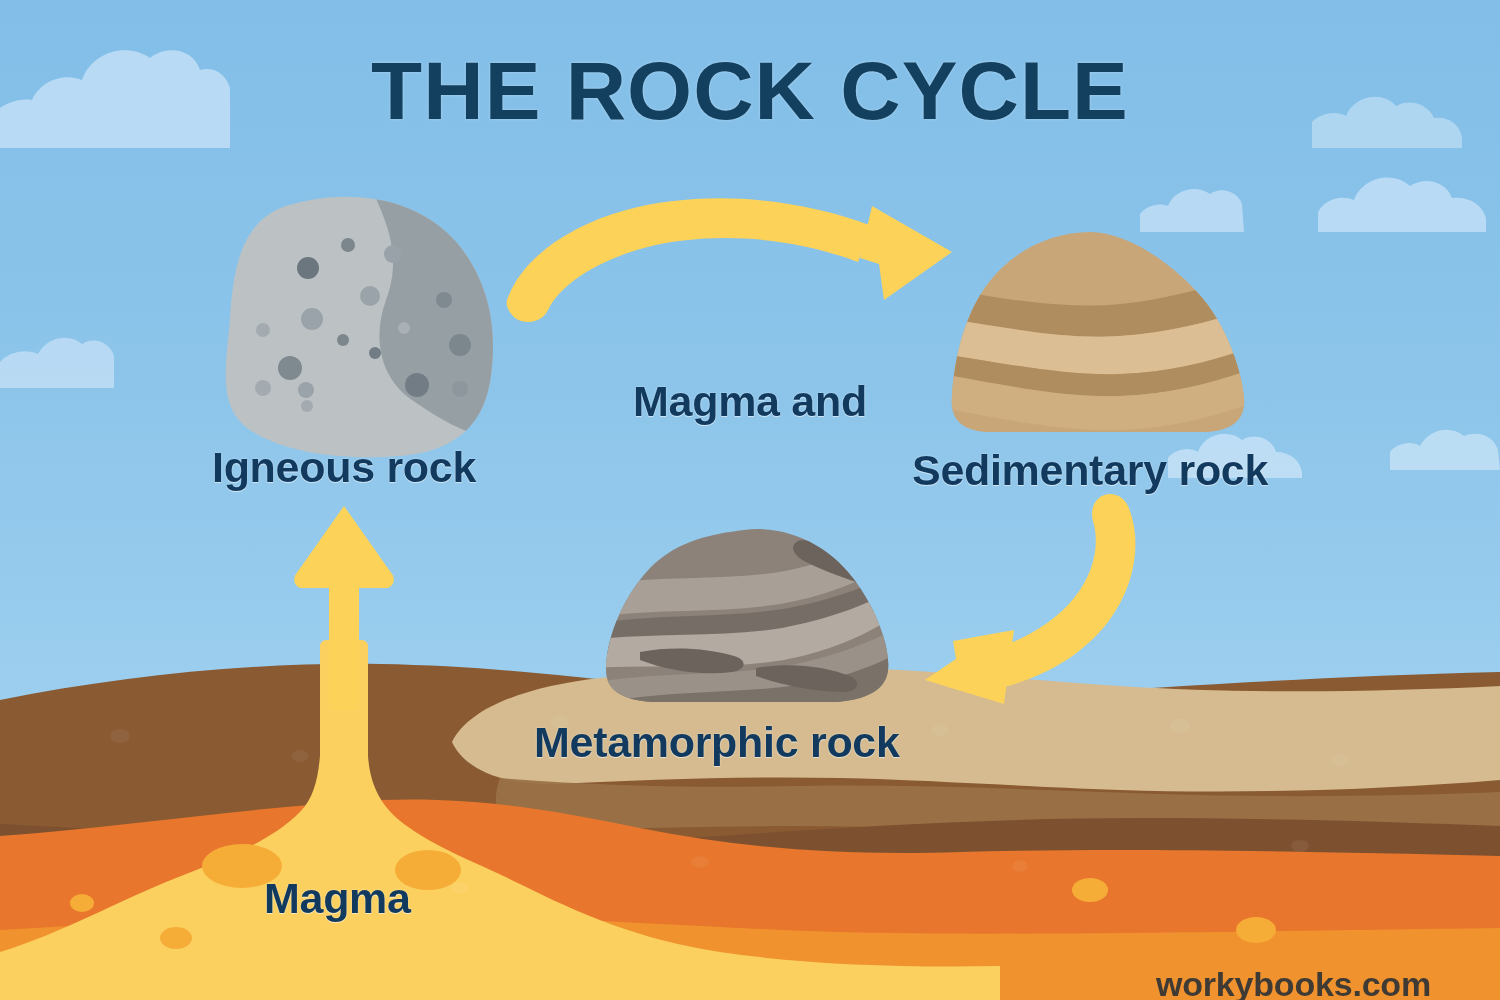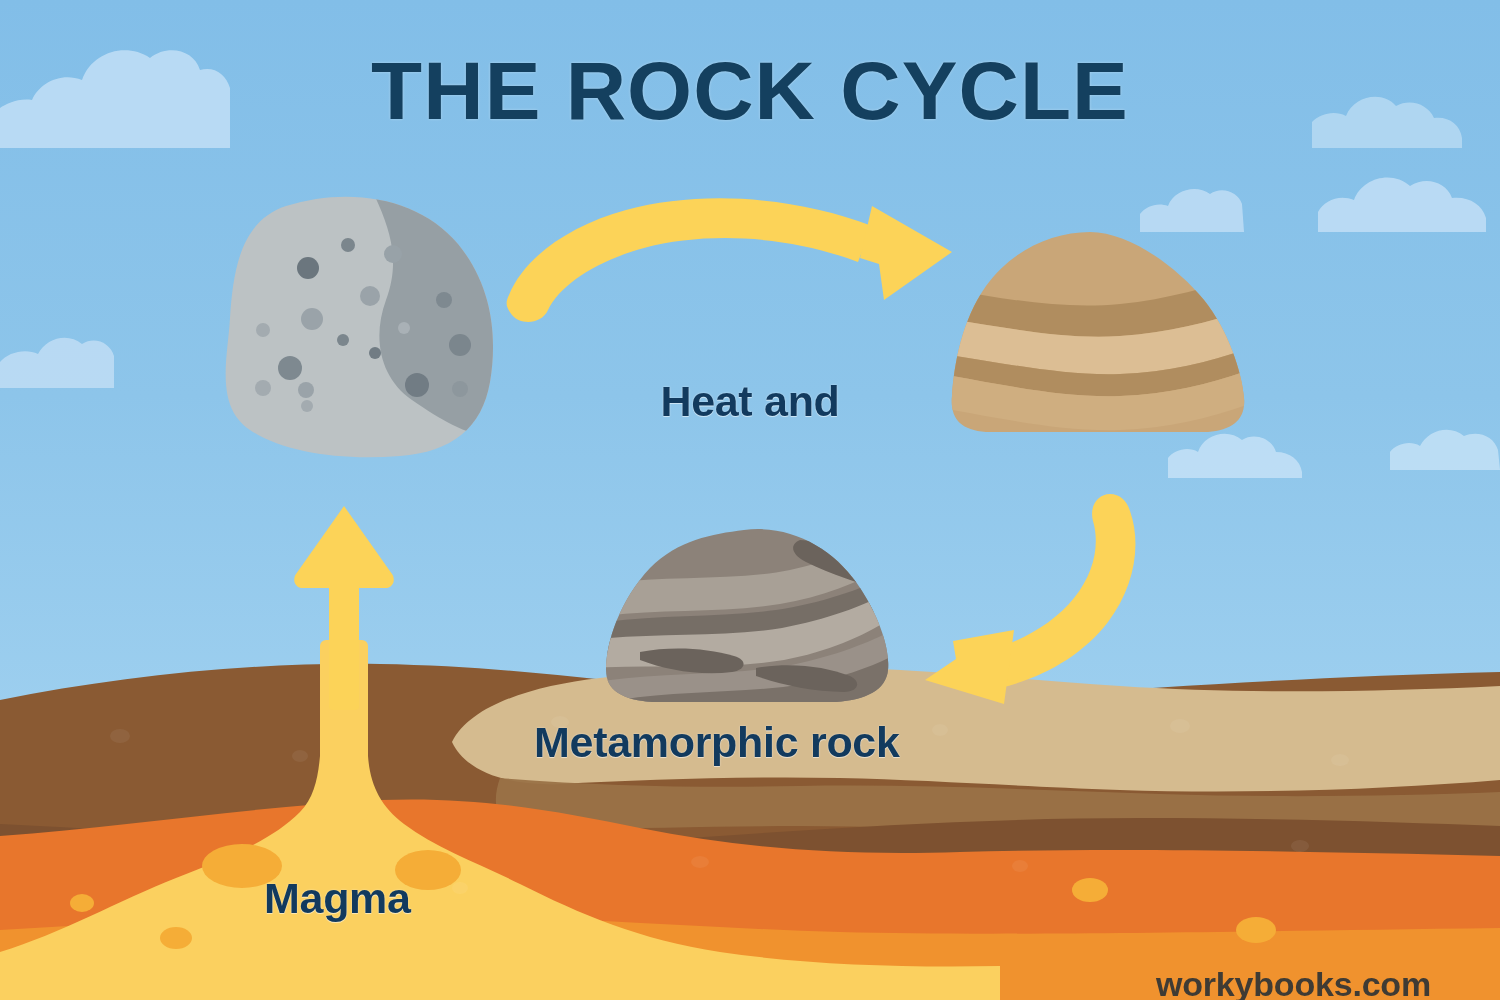--- a/index.html
+++ b/index.html
@@ -300,25 +300,27 @@
     <g fill="#fcd358">
       <rect x="329" y="570" width="30" height="140" rx="4"></rect>
       <path d="M344,506 L392,574 C396,580 393,588 385,588 L303,588
                C295,588 292,580 296,574 Z"></path>
     </g>
 
   </svg>
 
   <div id="title">THE ROCK CYCLE</div>
 
+  <div class="lbl" id="lbl-igneous">Igneous rock</div>
 
   <div class="lbl" id="lbl-heat">
-    <span>Heat and</span><br>
+    <span>Magma and</span><br>
   </div>
 
+  <div class="lbl" id="lbl-sedimentary">Sedimentary rock</div>
 
   <div class="lbl" id="lbl-metamorphic">Metamorphic rock</div>
 
   <div class="lbl" id="lbl-magma">Magma</div>
 
   <div id="watermark">workybooks.com</div>
 
 </div>
 
 </body></html>

